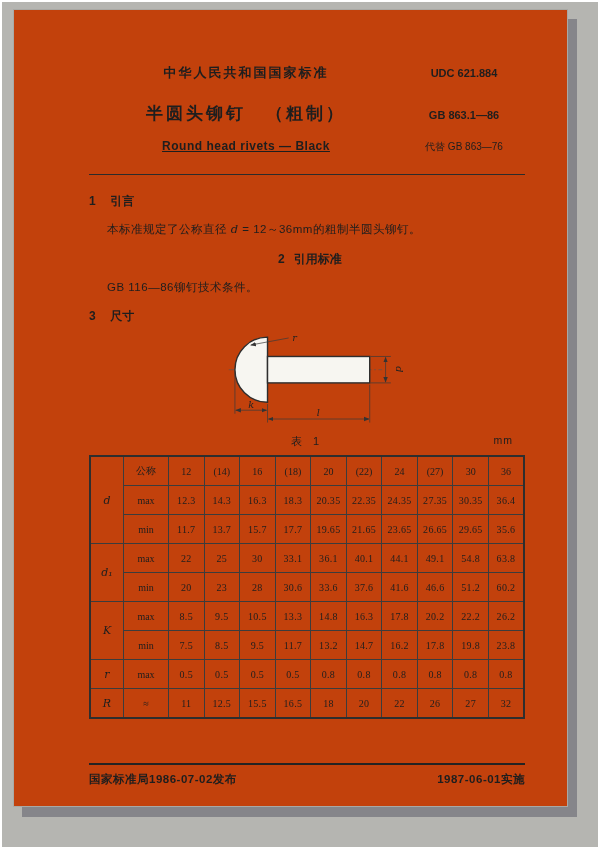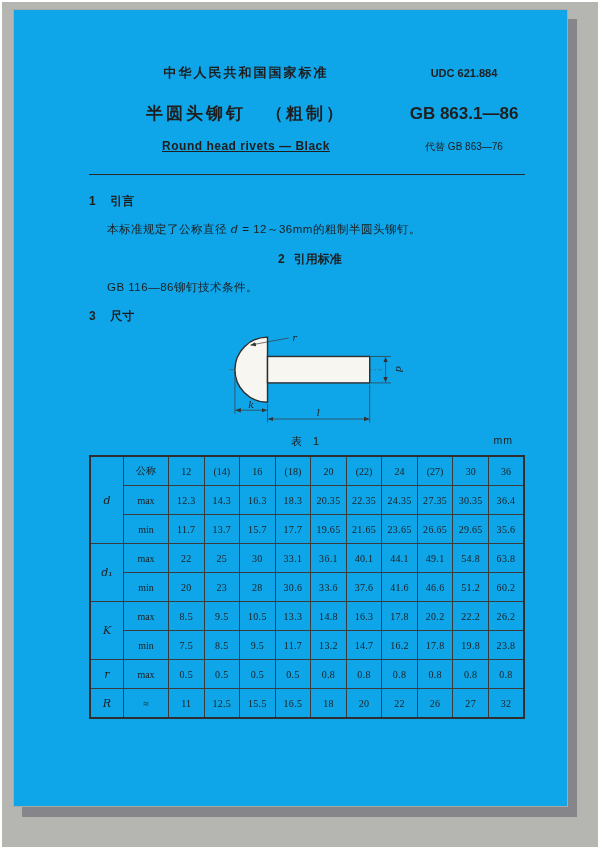--- a/index.html
+++ b/index.html
@@ -5,35 +5,35 @@
   html,body{margin:0;padding:0;}
   body{
     width:600px;height:849px;overflow:hidden;position:relative;
     background:#ffffff;
     font-family:"Liberation Sans", sans-serif;
     color:#1e1e1e;
   }
   .canvas{position:absolute;inset:2px;background:#b5b5b1;}
   .page{
     position:absolute;left:11px;top:7px;width:553px;height:796px;
-    background:#0ea5e9;
+    background:#c2410c;
     box-shadow:9px 10px 0 #85858a;
     border:1px solid #a9a9a5;
   }
   .content{padding:54px 42px 0 75px;}
 
   
   .hdr-row{display:flex;align-items:baseline;}
   .hdr-left{flex:1;text-align:center;}
   .hdr-right{width:122px;text-align:center;white-space:nowrap;}
   .org{font-size:13px;font-weight:bold;letter-spacing:2px;}
   .udc{font-size:11px;font-weight:bold;}
   .row2{margin-top:20px;}
   .title-cn{font-size:17px;font-weight:bold;letter-spacing:3px;}
-  .code{font-size:17px;font-weight:bold;}
+  .code{font-size:11px;font-weight:bold;}
   .row3{margin-top:14px;}
   .title-en{font-size:12px;font-weight:bold;letter-spacing:0.5px;text-decoration:underline;}
   .replaces{font-size:10px;}
   .hdr-divider{border:none;border-top:1.5px solid #2b2b2b;margin:20px 0 0 0;}
 
   
   .sec-h{margin-top:18px;font-size:12px;font-weight:bold;}
   .sec-h .no{display:inline-block;min-width:18px;}
   .sec-body{margin-top:12px;font-size:11.5px;padding-left:18px;letter-spacing:0.5px;}
   .sec-body i{font-family:"DejaVu Serif", serif;font-style:italic;}
@@ -279,14 +279,18 @@
               <td class="val">26</td>
               <td class="val">27</td>
               <td class="val">32</td>
             </tr>
           </tbody>
       </table>
 
 
     </div>
 
+    <div class="footer">
+      <span>国家标准局1986-07-02发布</span>
+      <span>1987-06-01实施</span>
+    </div>
   </div>
 </div>
 
 </body></html>

